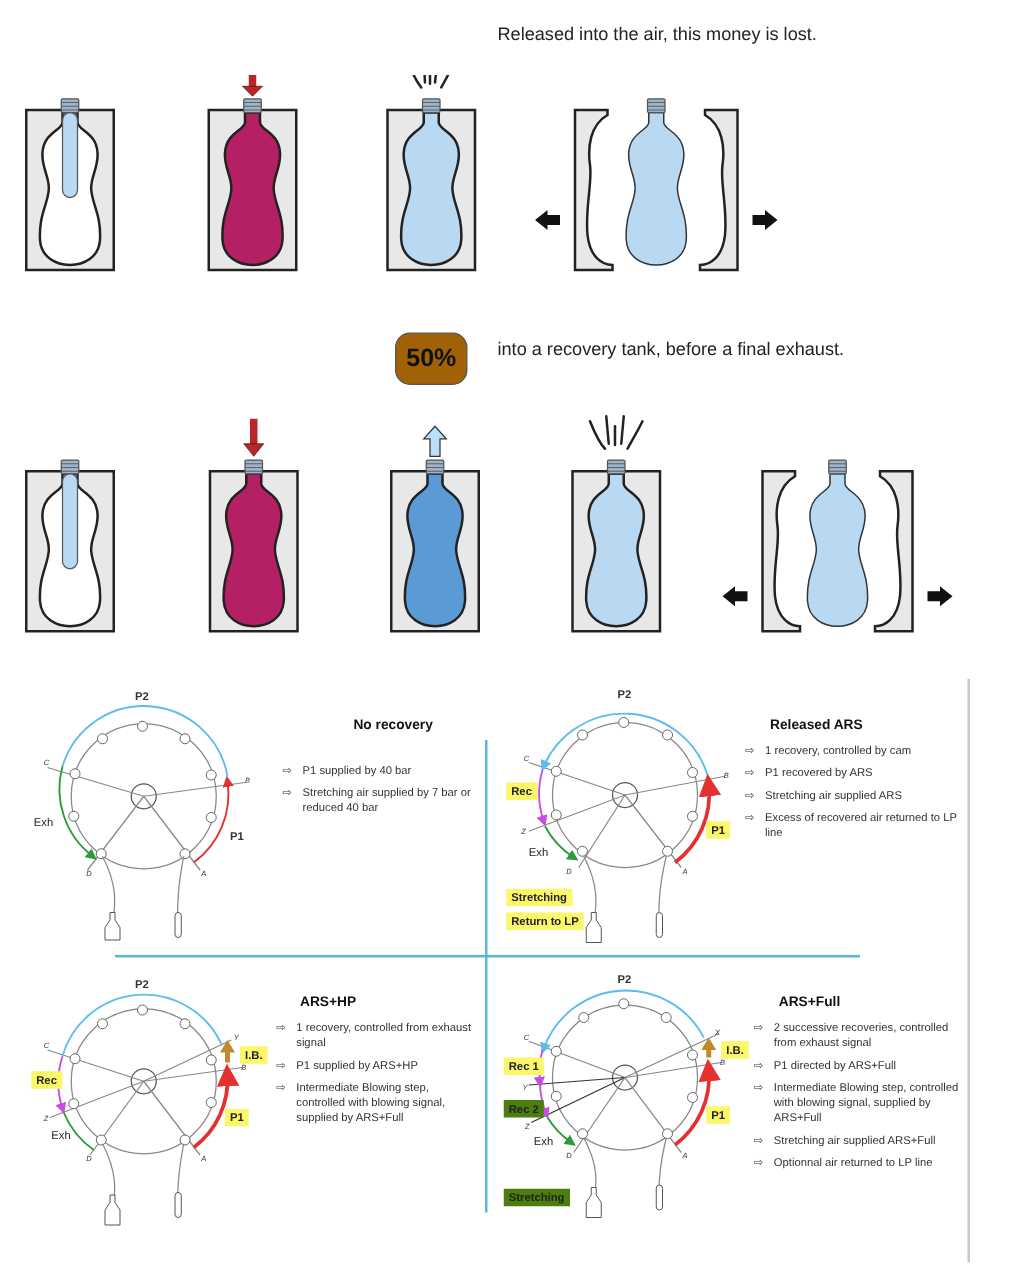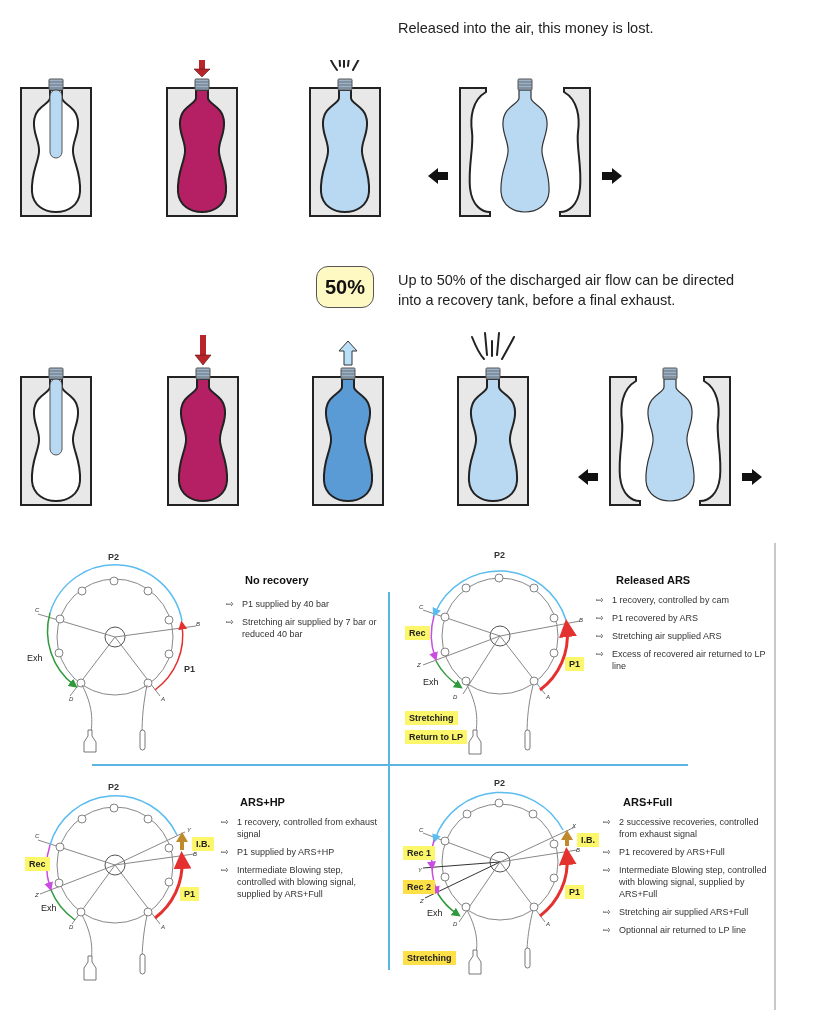--- a/index.html
+++ b/index.html
@@ -1,30 +1,30 @@
 <!DOCTYPE html>
 <html><head>
 <meta charset="utf-8">
 <style>
   html, body { margin:0; padding:0; background:#ffffff; }
   body { width:825px; height:1024px; position:relative; overflow:hidden;
          font-family:"Liberation Sans", "DejaVu Sans", sans-serif; color:#1a1a1a; }
   .abs { position:absolute; }
   .caption { font-size:14.5px; line-height:20px; color:#222; }
   .kw { color:#3aa6dd; font-weight:bold; }
-  .pct-badge { width:56px; height:40px; background:#fef9c3; border:1.5px solid #555;
+  .pct-badge { width:56px; height:40px; background:#a16207; border:1.5px solid #555;
                border-radius:12px; font-weight:bold; font-size:20px; display:flex;
                align-items:center; justify-content:center; color:#111; }
   .panel-title { font-weight:bold; font-size:11px; color:#111; }
   ul.bullets { list-style:none; margin:0; padding:0; font-size:9px; color:#333; line-height:12px; }
   ul.bullets li { position:relative; padding-left:18px; margin-bottom:6px; }
   ul.bullets li .arr { position:absolute; left:2px; top:0; font-size:9px; color:#333; }
   .tag { position:absolute; font-size:9px; padding:2px 4px; color:#222;font-weight:bold; }
   .tag.yel { background:#fbf66a; }
-  .tag.lgreen { background:#fde047; }
+  .tag.lgreen { background:#4d7c0f; }
   .lbl { position:absolute; font-size:9px; color:#222; }
   .lblb { position:absolute; font-size:9px; font-weight:bold; color:#333; }
   svg text { font-family:"Liberation Sans", sans-serif; }
 </style>
 </head>
 <body>
 
 <svg width="0" height="0" style="position:absolute">
   <defs>
 
@@ -101,21 +101,20 @@
         <path d="M-12,84 L-22,84 L-22,80 L-32,88 L-22,96 L-22,92 L-12,92 Z" fill="#111"></path>
       </g>
     <g>
         <path d="M142,84 L152,84 L152,80 L162,88 L152,96 L152,92 L142,92 Z" fill="#111"></path>
       </g>
   </g>
 </svg>
 
 <div class="abs pct-badge" style="left:316px; top:266px;">50%</div>
 <div class="abs caption" style="left:398px; top:270px;">
-  <div>Up to 50% of the discharged air flow can be directed</div>
   <div>into a recovery tank, before a final exhaust.</div>
 </div>
 
 <svg class="abs" style="left:0; top:300px;" width="825" height="230">
   <g transform="translate(21,77)">
     <use href="#mold"></use>
     <use href="#bottle-shape" fill="#ffffff" stroke="#222" stroke-width="2"></use>
     <use href="#neck"></use>
     <rect x="29" y="2" width="12" height="76" rx="6" fill="#b9d8f2" stroke="#555" stroke-width="1"></rect>
   </g>
@@ -197,21 +196,21 @@
     <text x="35" y="72" font-size="6" font-style="italic" fill="#333">C</text>
     <text x="196" y="86" font-size="6" font-style="italic" fill="#333">B</text>
     <text x="69" y="161" font-size="6" font-style="italic" fill="#333">D</text>
     <text x="161" y="161" font-size="6" font-style="italic" fill="#333">A</text>
   </svg>
   <span class="lblb" style="left:108px; top:12px;">P2</span>
   <span class="lbl" style="left:27px; top:113px;">Exh</span>
   <span class="lblb" style="left:184px; top:124px;">P1</span>
 </div>
 <div class="abs" style="left:224px; top:574px; width:160px;">
-  <div class="panel-title" style="margin-left:21px; margin-bottom:12px;">No recovery</div>
+  <div class="panel-title" style="margin-left:21px; margin-bottom:24px;text-align:center;">No recovery</div>
   <ul class="bullets">
     <li><span class="arr">⇨</span><span>P1 supplied by 40 bar</span></li>
     <li><span class="arr">⇨</span><span>Stretching air supplied by 7 bar or reduced 40 bar</span></li>
   </ul>
 </div>
 
 <div class="abs" style="left:395px; top:540px; width:200px; height:220px;">
   <svg width="200" height="220">
     <circle cx="105" cy="96" r="58" fill="none" stroke="#888"></circle>
     <circle cx="105" cy="96" r="10" fill="#fff" stroke="#555"></circle>
@@ -361,18 +360,18 @@
   <span class="tag lgreen" style="left:8px; top:110px;">Rec 2</span>
   <span class="lbl" style="left:32px; top:138px;">Exh</span>
   <span class="tag yel" style="left:182px; top:63px;">I.B.</span>
   <span class="tag yel" style="left:170px; top:115px; font-weight:bold;">P1</span>
   <span class="tag lgreen" style="left:8px; top:181px;">Stretching</span>
 </div>
 <div class="abs" style="left:601px; top:796px; width:172px;">
   <div class="panel-title" style="margin-left:22px; margin-bottom:8px;">ARS+Full</div>
   <ul class="bullets">
     <li><span class="arr">⇨</span><span>2 successive recoveries, controlled from exhaust signal</span></li>
-    <li><span class="arr">⇨</span><span>P1 recovered by ARS+Full</span></li>
+    <li><span class="arr">⇨</span><span>P1 directed by ARS+Full</span></li>
     <li><span class="arr">⇨</span><span>Intermediate Blowing step, controlled with blowing signal, supplied by ARS+Full</span></li>
     <li><span class="arr">⇨</span><span>Stretching air supplied ARS+Full</span></li>
     <li><span class="arr">⇨</span><span>Optionnal air returned to LP line</span></li>
   </ul>
 </div>
 
 </body></html>

